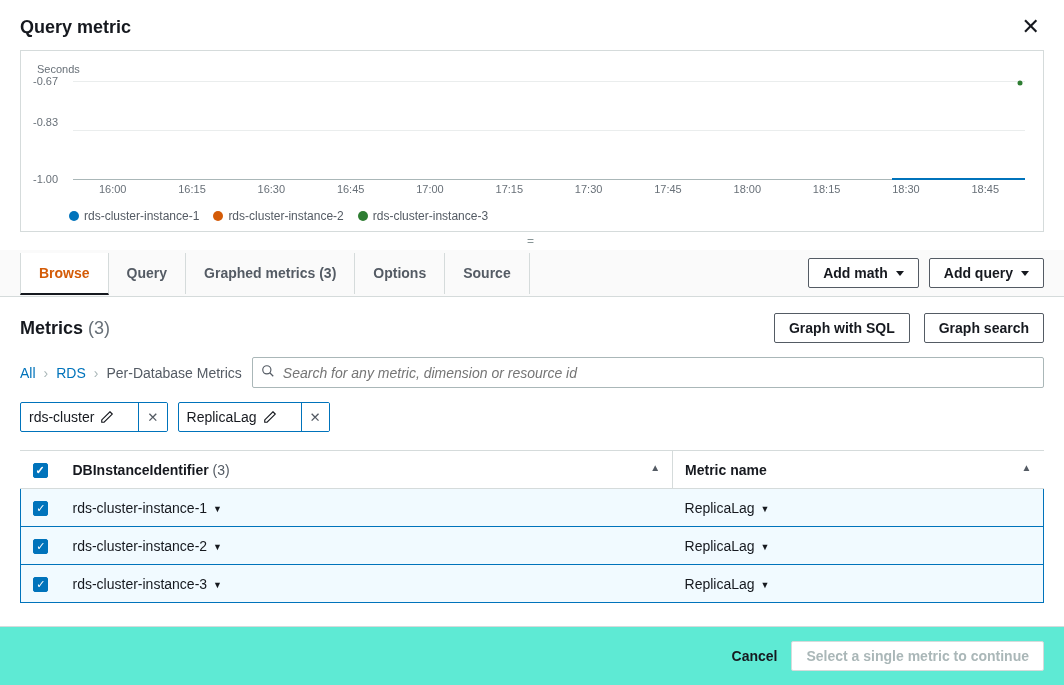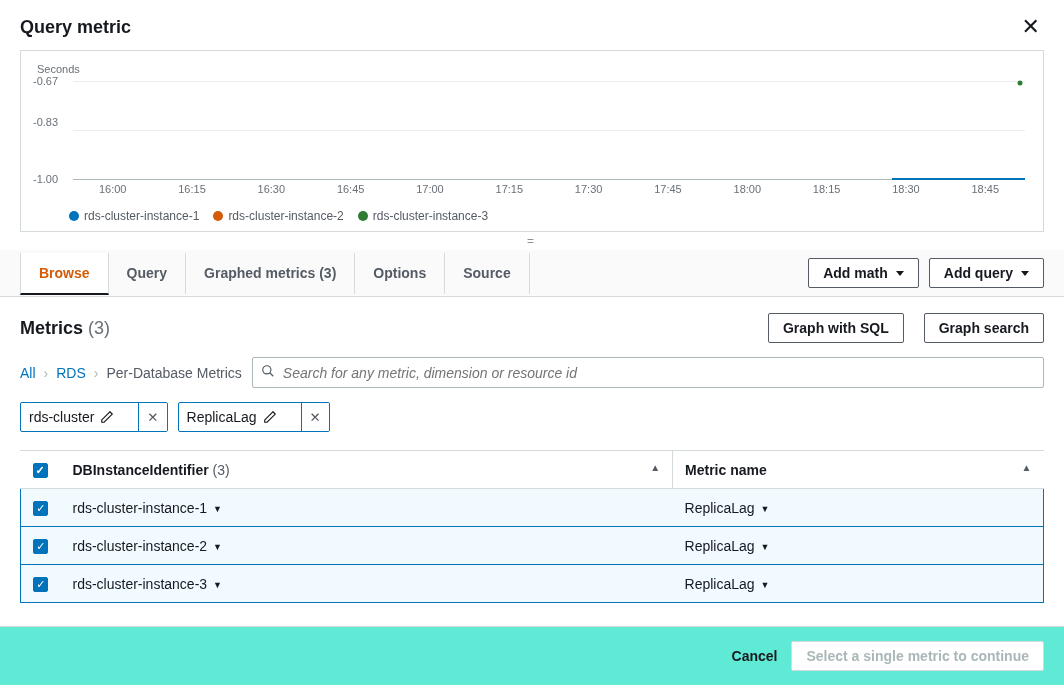--- a/index.html
+++ b/index.html
@@ -34,21 +34,21 @@
 .tabs-spacer { flex: 1; }
 .btn { border: 1px solid #545b64; background: #fff; padding: 6px 14px; font-size: 14px; color: #16191f; cursor: pointer; border-radius: 2px; font-weight: 700; display: inline-flex; align-items: center; gap: 8px; }
 .btn.disabled { color: #aab7b8; border-color: #d5dbdb; cursor: not-allowed; }
 .btn-caret::after { content: ''; display: inline-block; border-left: 4px solid transparent; border-right: 4px solid transparent; border-top: 5px solid currentColor; }
 .tabs-actions { display: flex; gap: 10px; padding: 8px 0; }
 
 .content { padding: 16px 20px; flex: 1; overflow: auto; }
 .metrics-head { display: flex; align-items: center; justify-content: space-between; margin-bottom: 14px; }
 .metrics-title { font-size: 18px; font-weight: 700; }
 .metrics-title .count { color: #687078; font-weight: 400; }
-.head-actions { display: flex; gap: 20px; }
+.head-actions { display: flex; gap: 14px; }
 
 .breadcrumb-row { display: flex; align-items: center; gap: 10px; margin-bottom: 14px; }
 .breadcrumb { display: flex; align-items: center; gap: 8px; font-size: 14px; white-space: nowrap; }
 .breadcrumb a { color: #0073bb; text-decoration: none; cursor: pointer; }
 .breadcrumb .sep { color: #aab7b8; }
 .breadcrumb .current { color: #545b64; }
 .search-box { flex: 1; display: flex; align-items: center; border: 1px solid #aab7b8; border-radius: 2px; padding: 6px 8px; gap: 8px; }
 .search-box input { border: none; outline: none; flex: 1; font-size: 14px; font-style: italic; color: #687078; }
 .search-icon { color: #545b64; }
 

